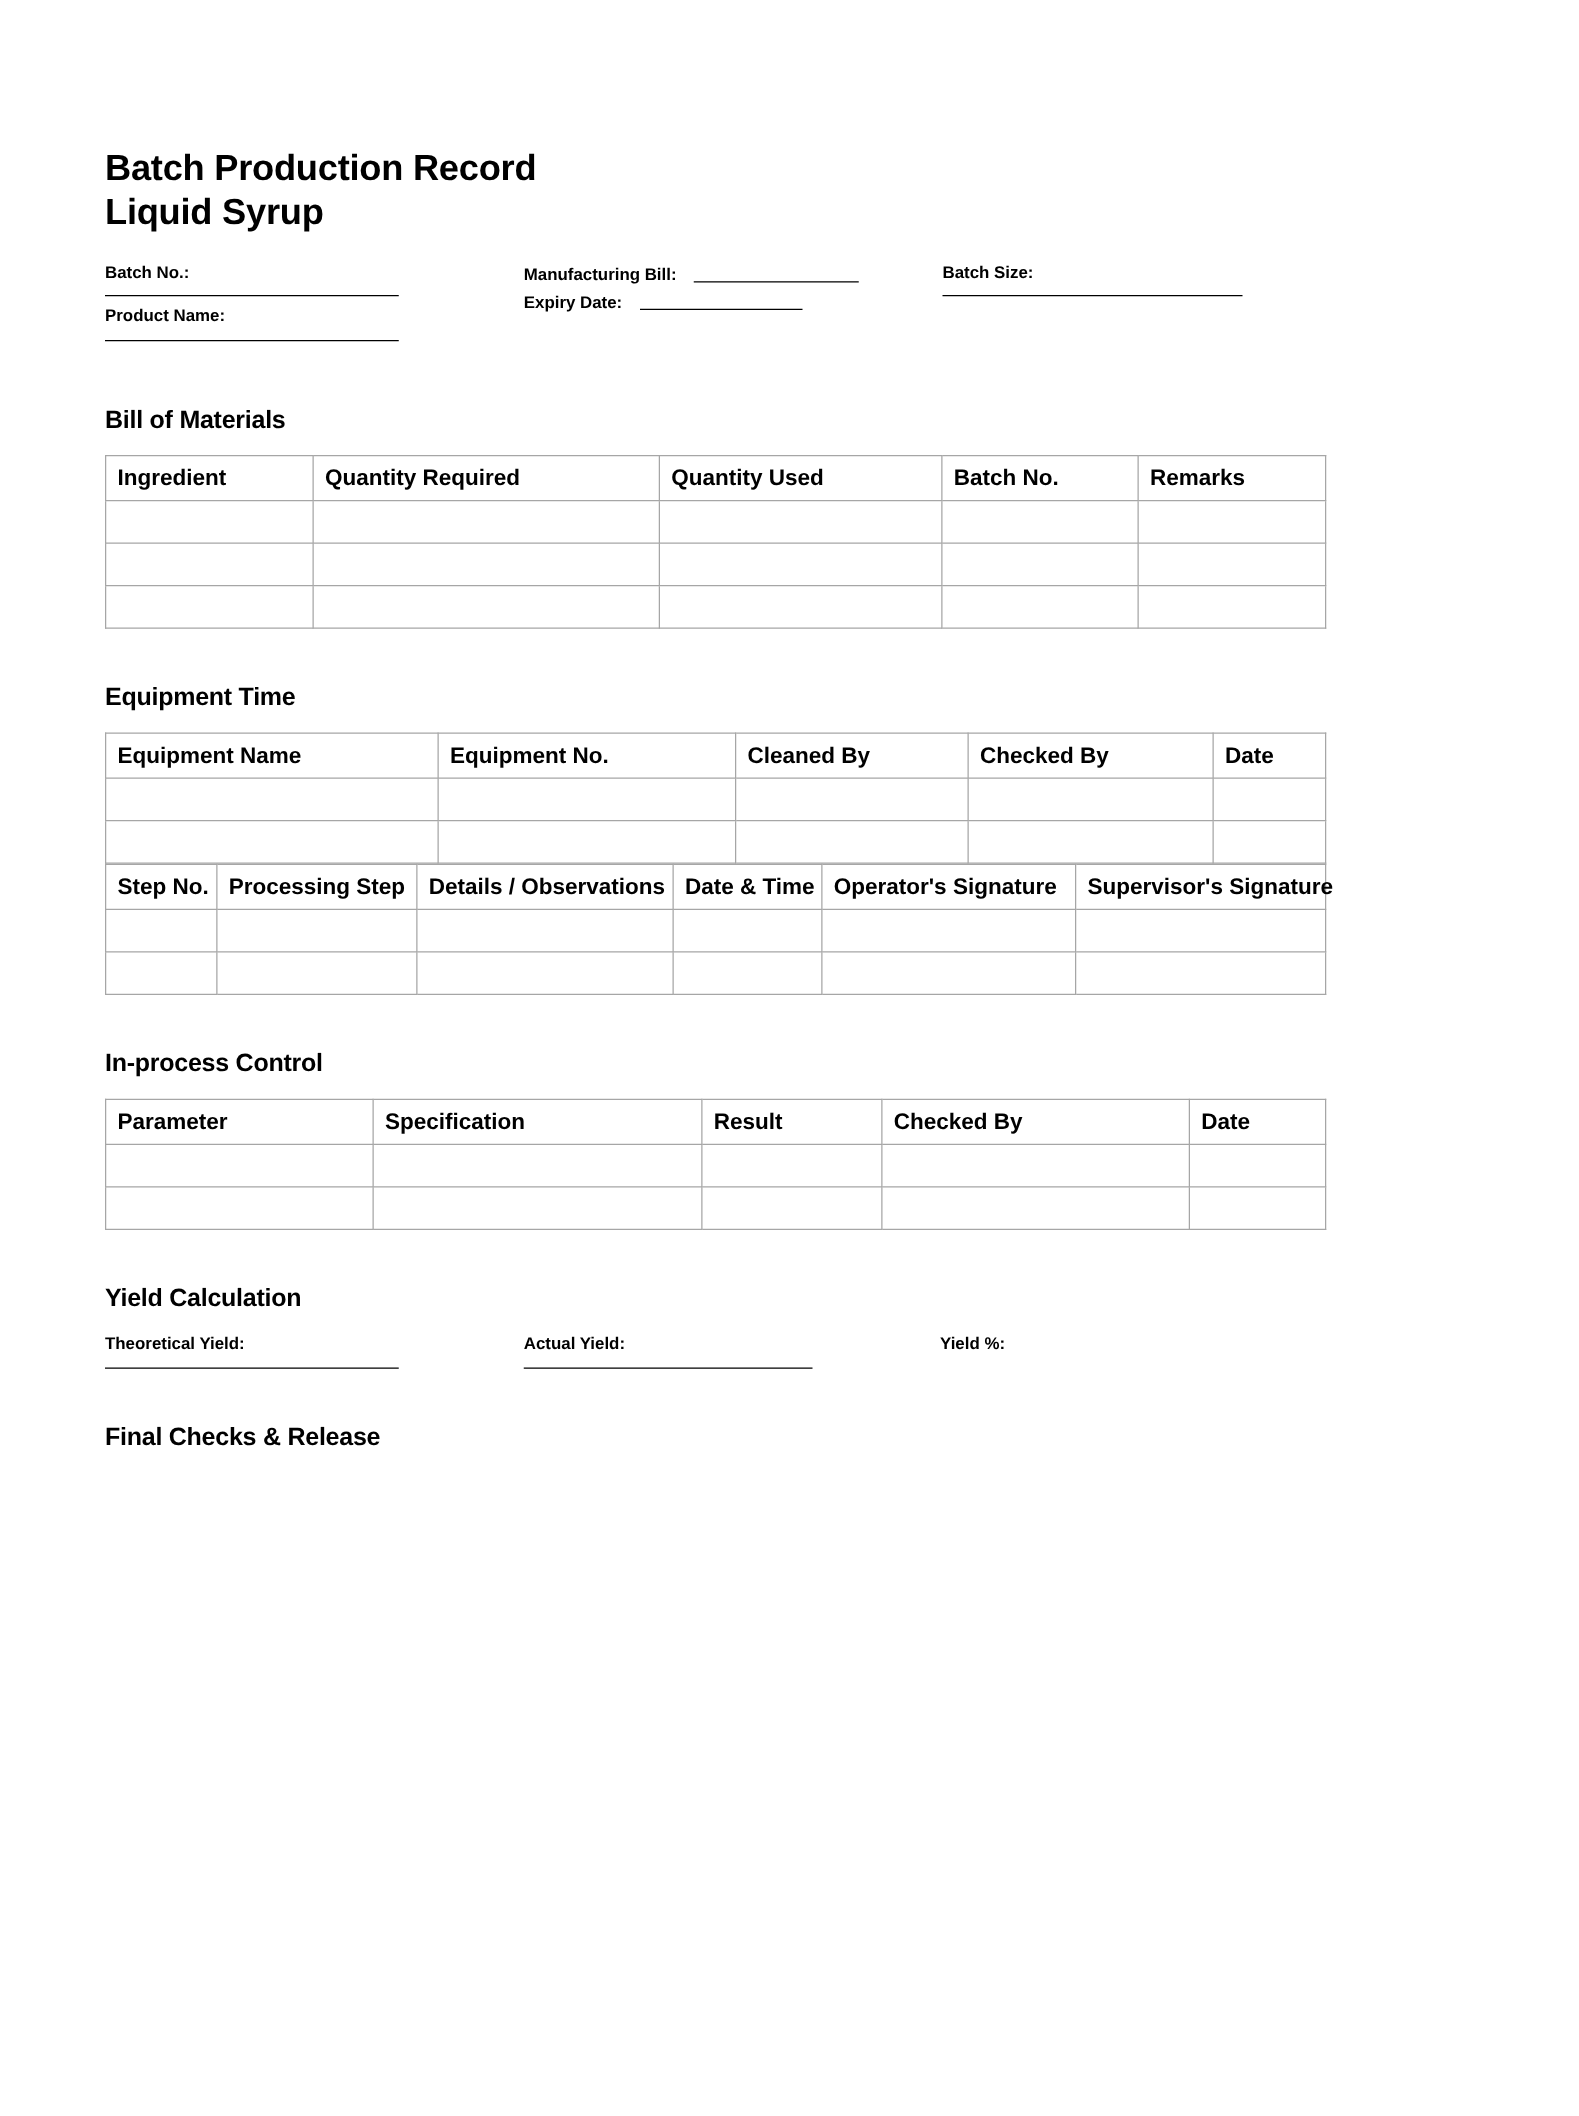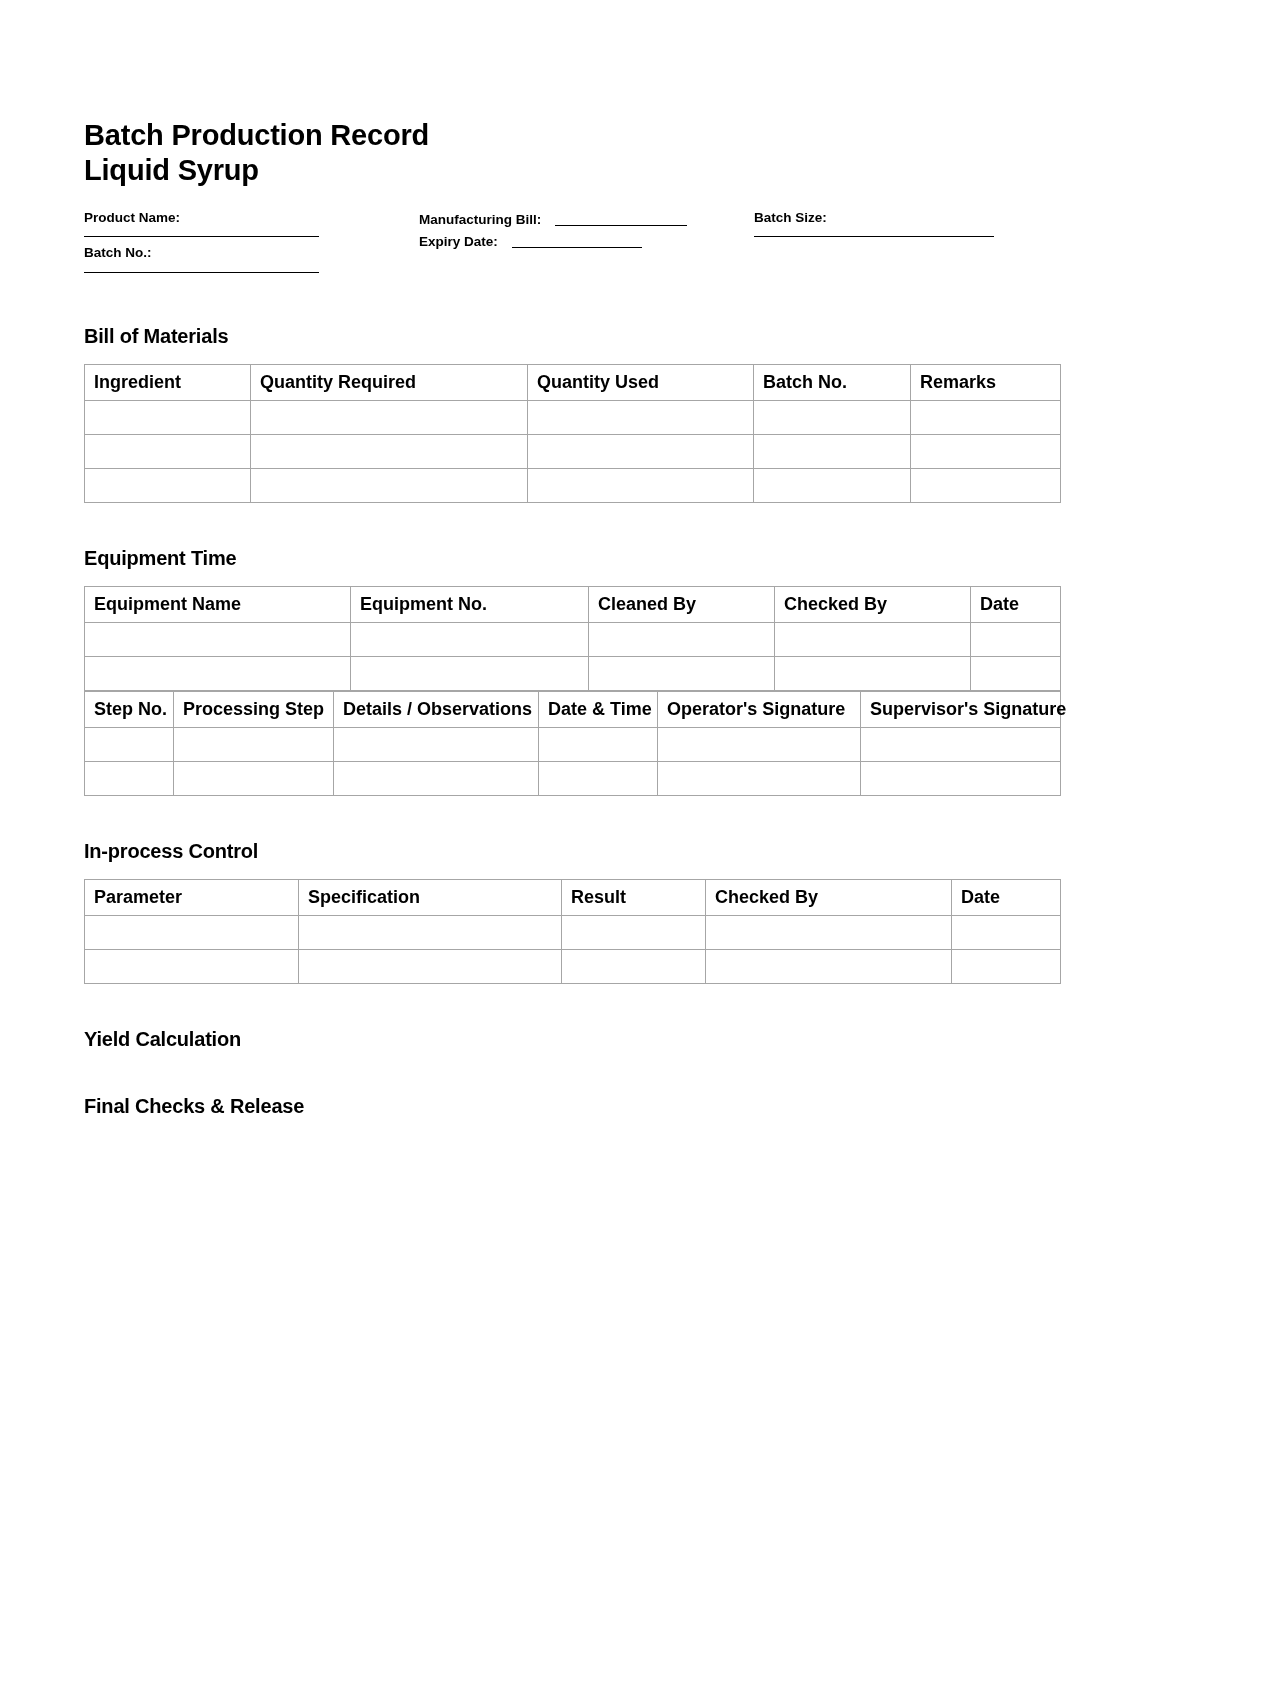--- a/index.html
+++ b/index.html
@@ -132,25 +132,25 @@
 
   <div class="doc-title">
     <span>Batch Production Record</span>
     <span class="line2">Liquid Syrup</span>
   </div>
 
   <div class="meta">
 
     <div class="meta-col-left">
       <div class="field-block">
+        <span class="field-label">Batch No.:</span>
+        <span class="rule w235"></span>
+      </div>
+      <div class="field-block">
         <span class="field-label">Product Name:</span>
-        <span class="rule w235"></span>
-      </div>
-      <div class="field-block">
-        <span class="field-label">Batch No.:</span>
         <span class="rule w235"></span>
       </div>
     </div>
 
     <div class="meta-col-mid">
       <div class="inline-field">
         <span class="lbl">Manufacturing Bill:</span>
         <span class="inline-rule w132"></span>
       </div>
       <div class="inline-field">
@@ -316,16 +316,36 @@
         <td></td>
         <td></td>
         <td></td>
         <td></td>
         <td></td>
       </tr>
     </tbody>
   </table>
 
   <h2 class="section-title">Yield Calculation</h2>
+  <div class="yield-row">
+
+    <div class="yield-col-a">
+      <span class="field-label">Theoretical Yield:</span>
+      <span class="rule"></span>
+    </div>
+
+    <div class="yield-col-b">
+      <span class="field-label">Actual Yield:</span>
+      <span class="rule"></span>
+    </div>
+
+    <div class="yield-col-c">
+      <div class="yield-inline">
+        <span class="lbl">Yield %:</span>
+        <span class="inline-rule wfill"></span>
+      </div>
+    </div>
+
+  </div>
 
   <h2 class="section-title">Final Checks &amp; Release</h2>
 
 </div>
 
 </body></html>

